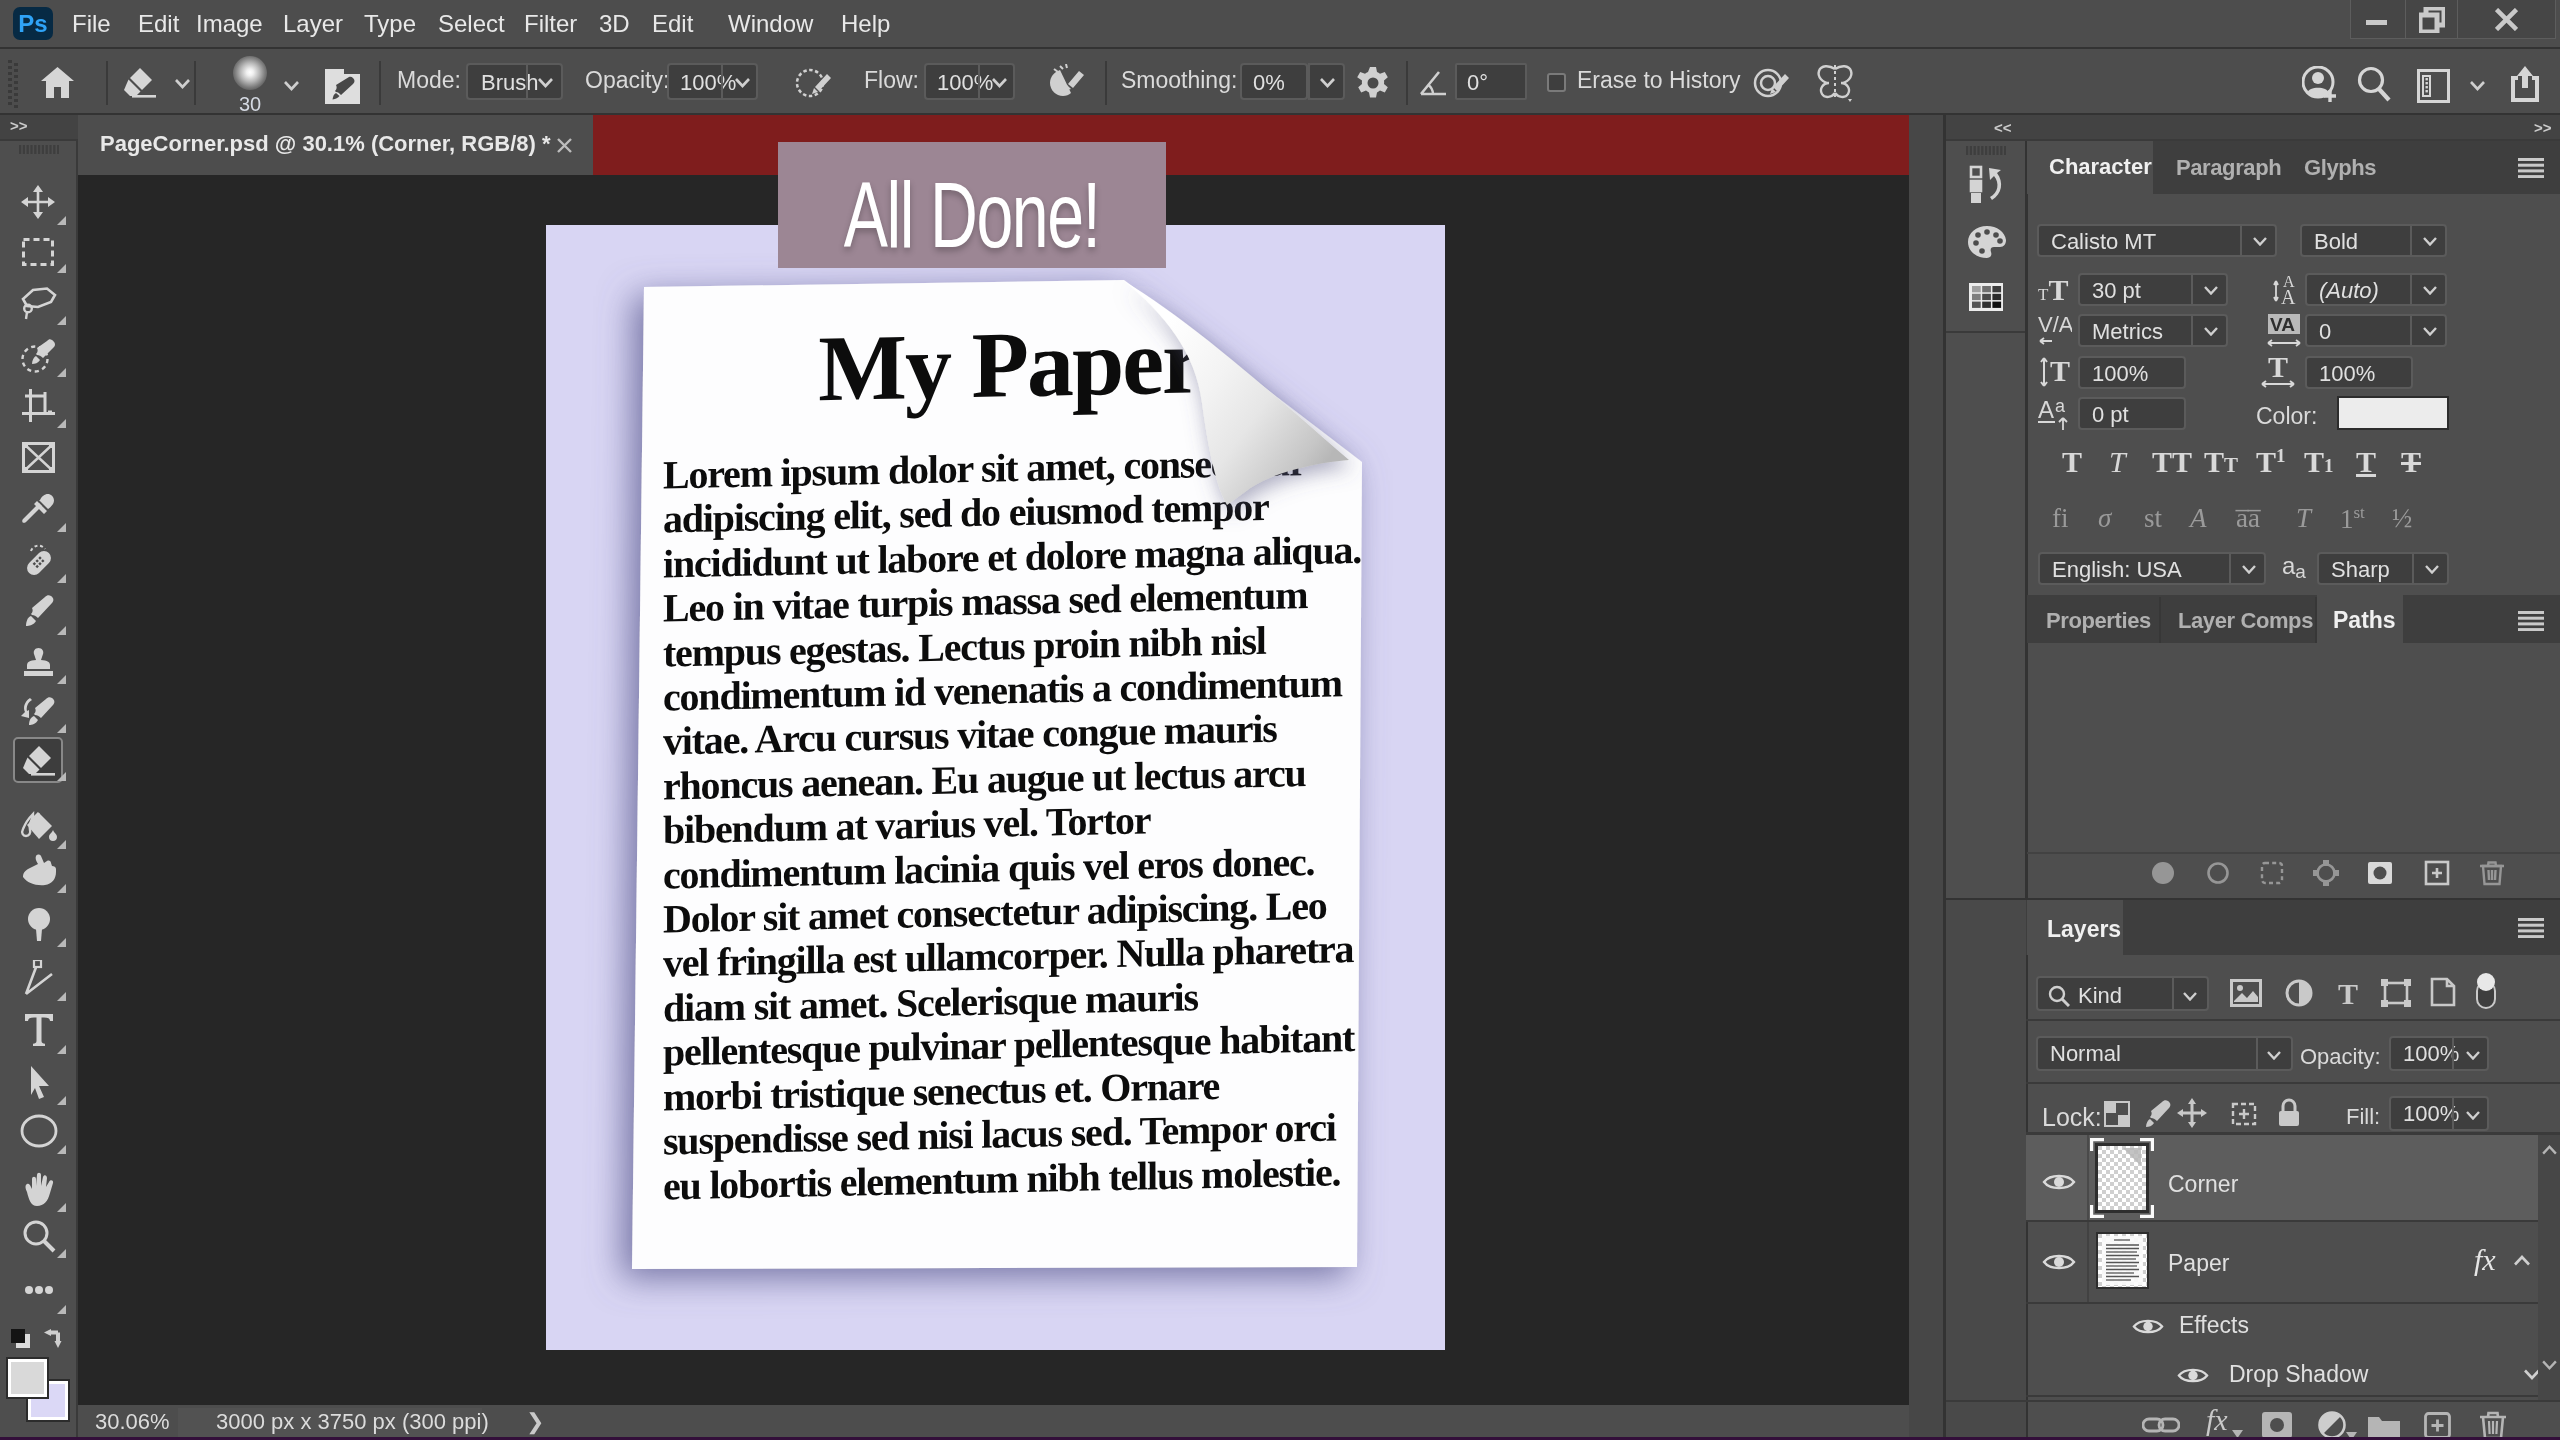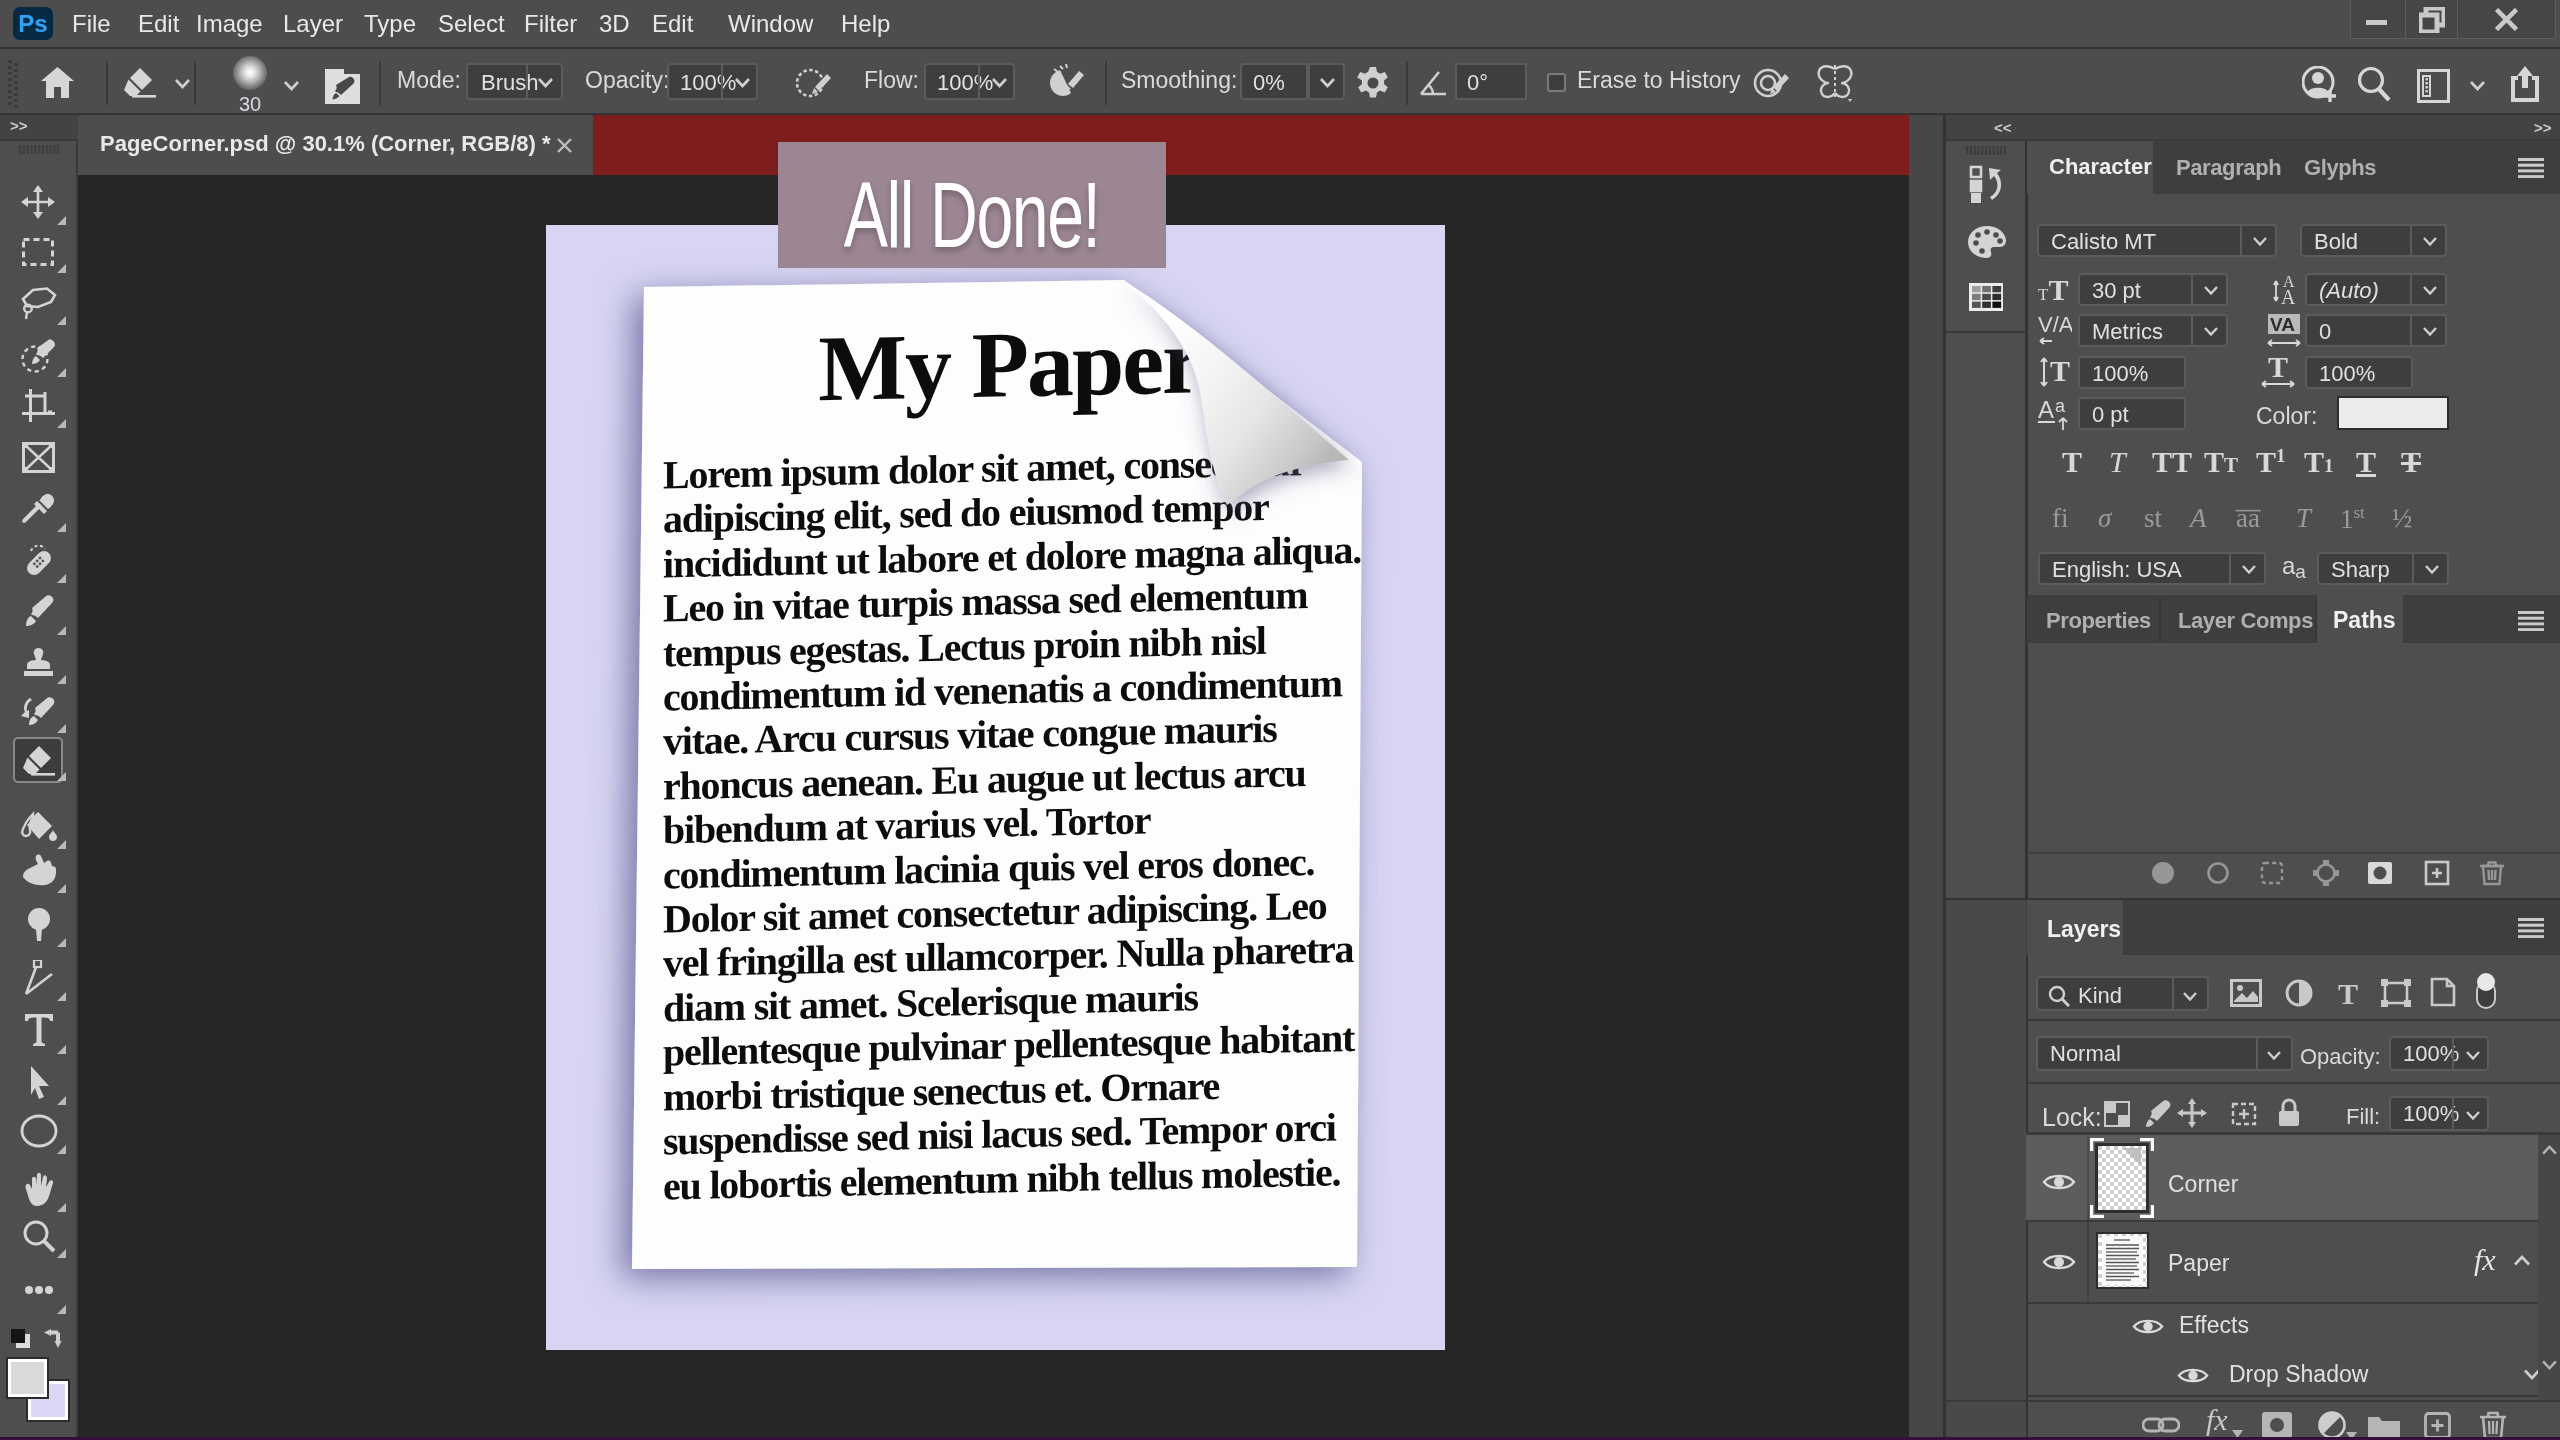--- a/index.html
+++ b/index.html
@@ -959,14 +959,20 @@
       <path d="M13.5 7.5 L13.5 19.5 M7.5 13.5 L19.5 13.5" stroke="#b5b5b5" stroke-width="2.8"></path>
     </svg>
     <svg class="abs" style="left:534px; top:1295px;" width="26" height="28" viewBox="0 0 26 28">
       <path d="M3 7 L5 28 L21 28 L23 7 Z M0 7 L26 7 M8 7 L8.5 3 L17.5 3 L18 7" fill="none" stroke="#b5b5b5" stroke-width="2.6"></path>
       <path d="M9 11 L9.6 24 M13 11 L13 24 M17 11 L16.4 24" stroke="#b5b5b5" stroke-width="2.2"></path>
     </svg>
   </div>
 
   <div id="banner" class="abs"><span>All Done!</span></div>
 
+  <div id="statusbar" class="abs">
+    <div class="abs" style="left:100px; top:3px; width:304px; height:29px; background:#525252;"></div>
+    <span style="position:absolute; left:17px; top:4px;">30.06%</span>
+    <span style="position:absolute; left:138px; top:4px;">3000 px x 3750 px (300 ppi)</span>
+    <span style="position:absolute; left:448px; top:4px; color:#c9c9c9;">❯</span>
+  </div>
   <div id="purpleline" class="abs"></div>
 </div>
 
 </body></html>

